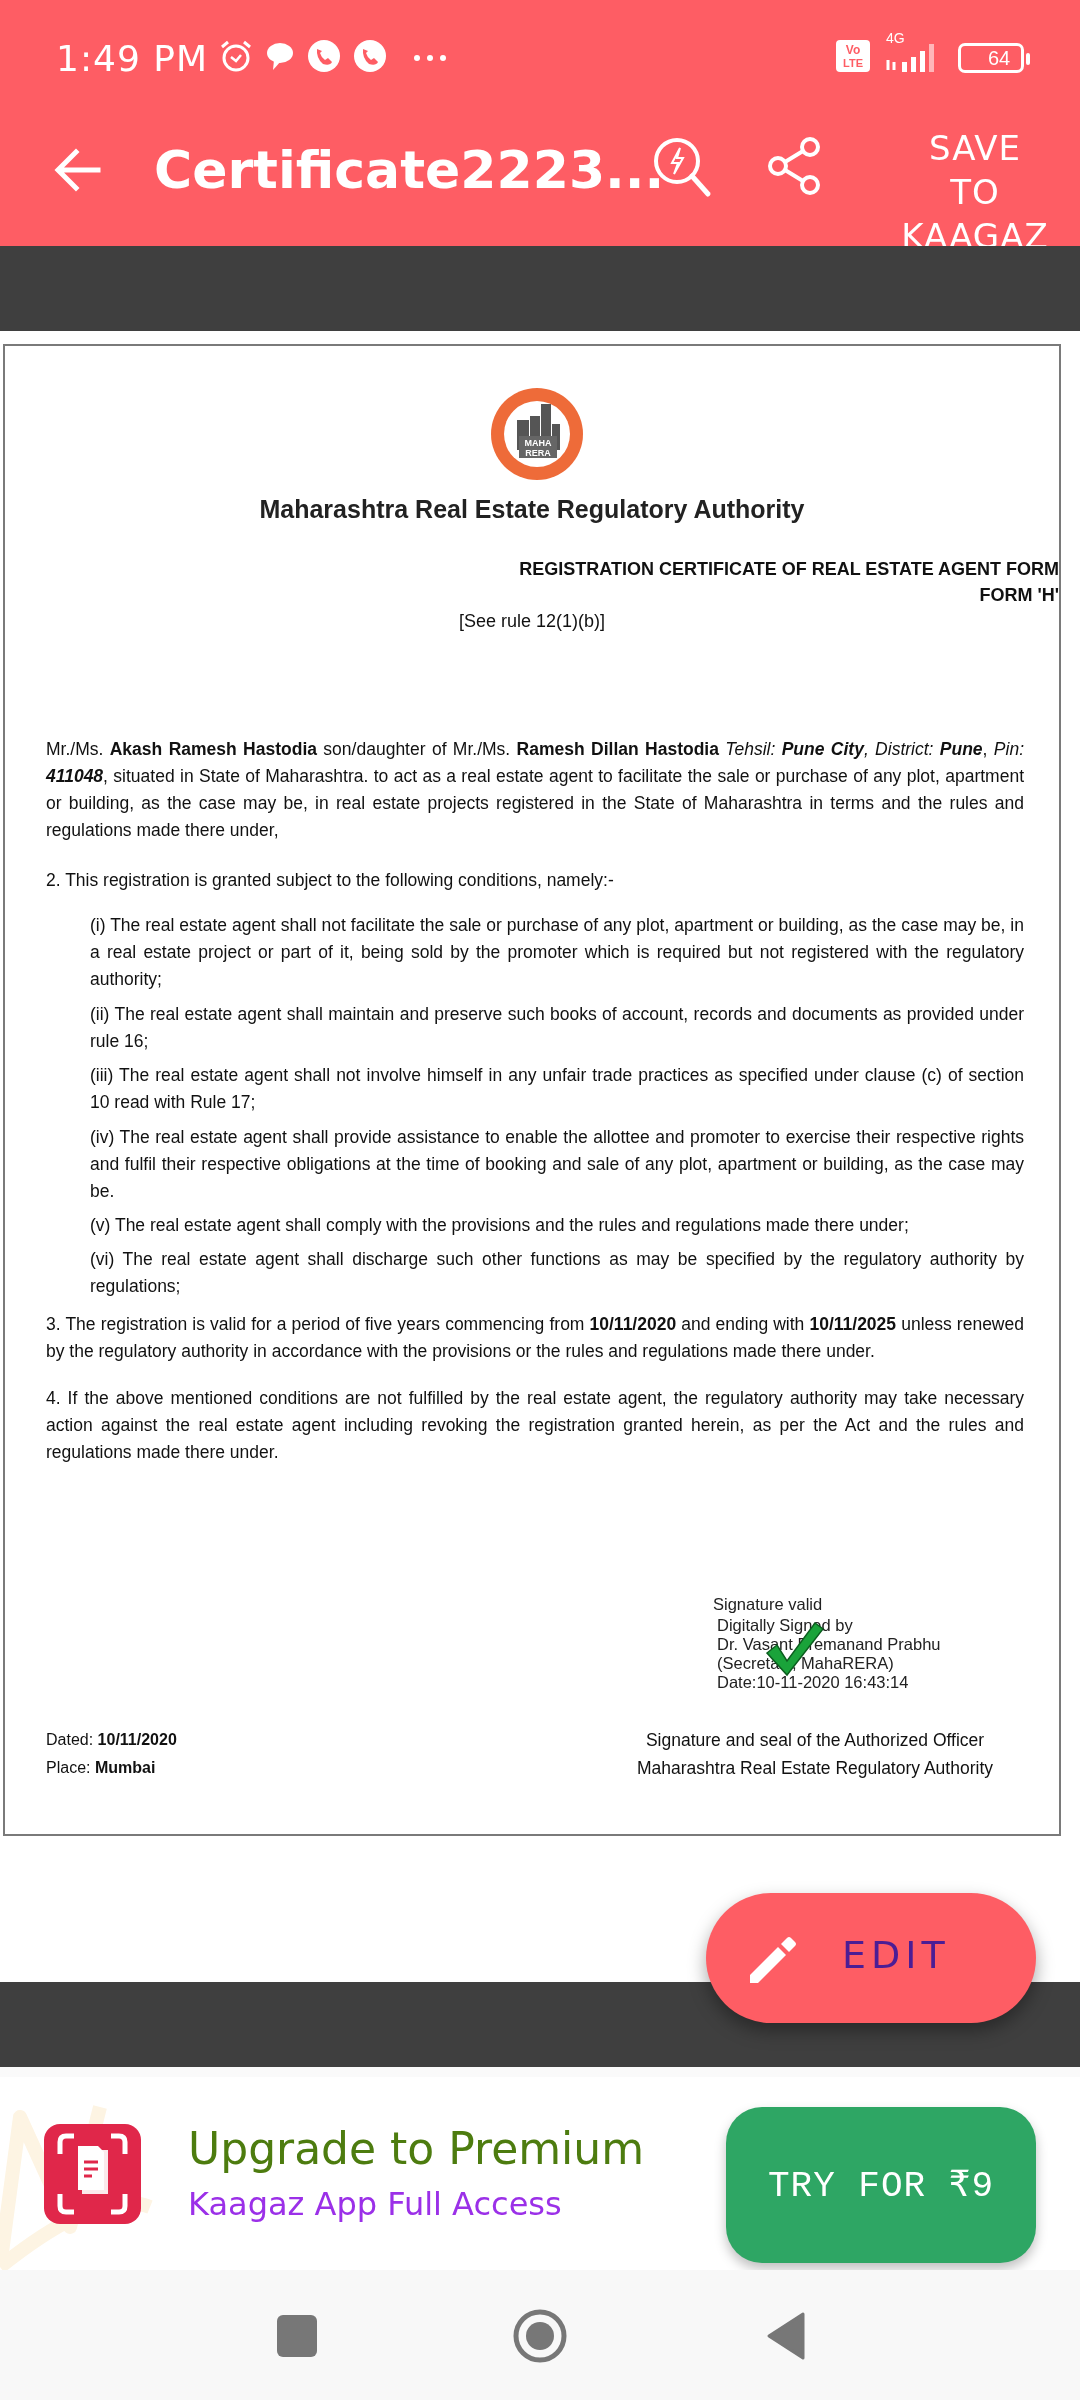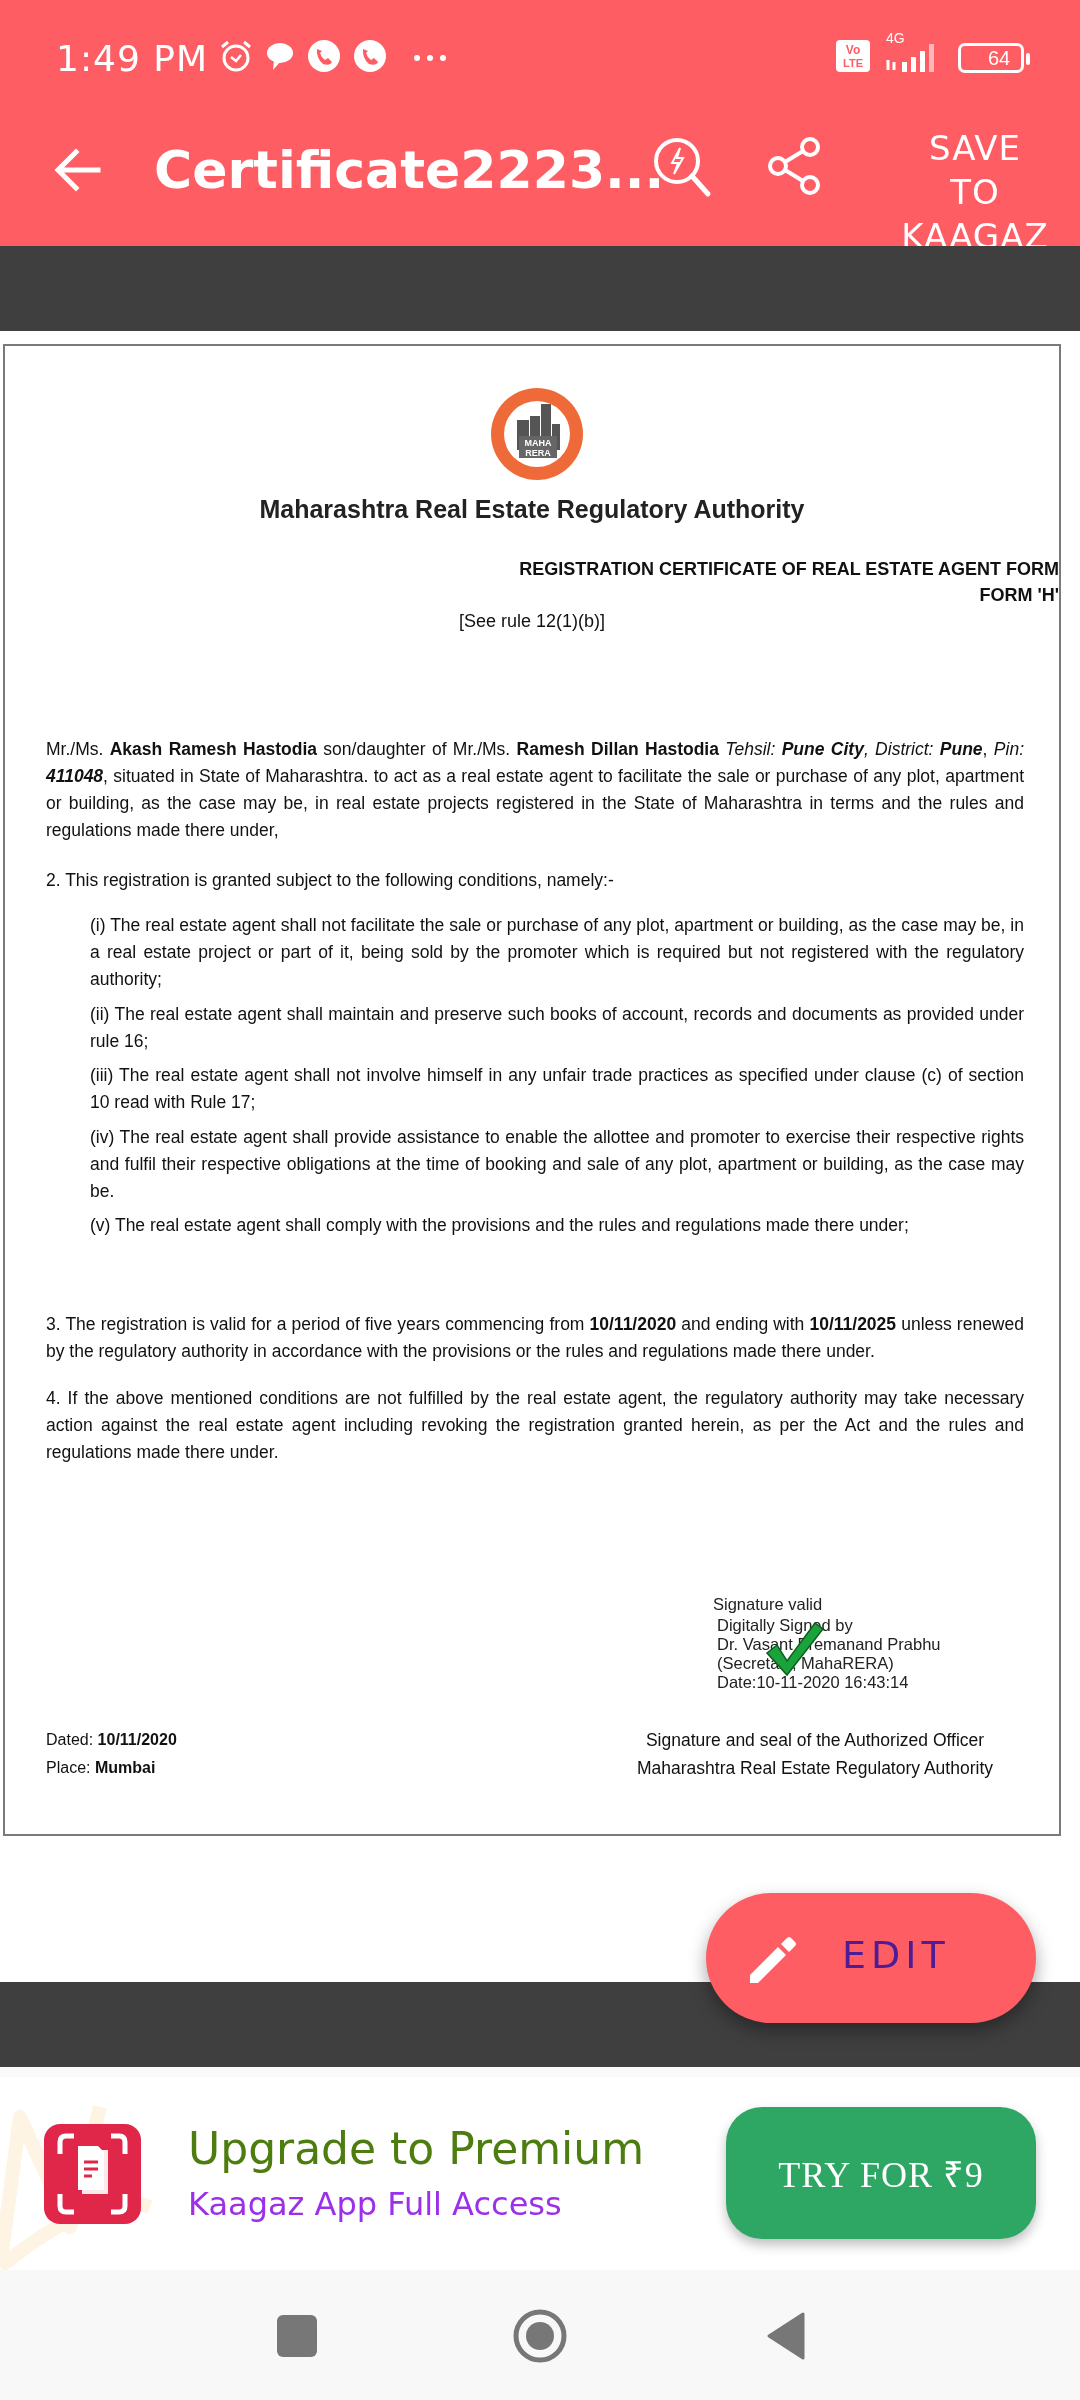--- a/index.html
+++ b/index.html
@@ -35,21 +35,21 @@
   .foot-right { position: absolute; left: 600px; width: 420px; top: 1380px; text-align: center; font-size: 17.5px; line-height: 28px; }
   .band-bot { position: absolute; left: 0; top: 1982px; width: 1080px; height: 85px; background: #3f3f3f; }
   .edit-fab { position: absolute; left: 706px; top: 1893px; width: 330px; height: 130px; border-radius: 65px; background: #fe5d64; box-shadow: 0 8px 18px rgba(0,0,0,0.35); display: flex; align-items: center; color: #4c1d95; }
   .edit-fab .pencil { position: absolute; left: 40px; top: 38px; width: 56px; height: 56px; }
   .edit-fab .lbl { position: absolute; left: 136px; top: 40px; font-family: "DejaVu Sans", sans-serif; font-size: 38px; letter-spacing: 5px; }
   .promo { position: absolute; left: 0; top: 2077px; width: 1080px; height: 193px; background: #fff; overflow: hidden; }
   .crown { position: absolute; left: -20px; top: 0; width: 260px; height: 200px; }
   .app-icon { position: absolute; left: 44px; top: 47px; width: 97px; height: 100px; border-radius: 16px; background: #e0274a; }
   .promo-title { position: absolute; left: 188px; top: 46px; font-family: "DejaVu Sans", sans-serif; font-size: 44px; color: #4d7c0f; }
   .promo-sub { position: absolute; left: 188px; top: 108px; font-family: "DejaVu Sans", sans-serif; font-size: 32px; color: #9b30e8; }
-  .try-btn { position: absolute; left: 726px; top: 30px; width: 310px; height: 132px; border-radius: 36px; background: #2ea664; color: #fff; box-shadow: 0 6px 12px rgba(0,0,0,0.25); font-family: Liberation Serif, serif; font-size: 36px; display: flex; align-items: center; justify-content: center; letter-spacing: 1px; }
+  .try-btn { position: absolute; left: 726px; top: 30px; width: 310px; height: 156px; border-radius: 36px; background: #2ea664; color: #fff; box-shadow: 0 6px 12px rgba(0,0,0,0.25); font-family: Liberation Mono, monospace; font-size: 36px; display: flex; align-items: center; justify-content: center; letter-spacing: 1px; }
   .navbar { position: absolute; left: 0; top: 2270px; width: 1080px; height: 130px; background: #f8f8f8; }
   .nav-btn { position: absolute; top: 36px; width: 70px; height: 60px; display: flex; align-items: center; justify-content: center; }
 </style>
 </head>
 <body>
 
 <div class="appbar">
   <div class="status">
     <span class="time">1:49 PM</span>
     <span class="ico">
@@ -166,20 +166,21 @@
       <span>Mr./Ms. </span><span class="b">Akash Ramesh Hastodia</span><span> son/daughter of Mr./Ms. </span><span class="b">Ramesh Dillan Hastodia</span> <span class="i">Tehsil: </span><span class="i b">Pune City</span><span class="i">, District: </span><span class="i b">Pune</span><span>, </span><span class="i">Pin: </span><span class="i b">411048</span><span>, situated in State of Maharashtra. to act as a real estate agent to facilitate the sale or purchase of any plot, apartment or building, as the case may be, in real estate projects registered in the State of Maharashtra in terms and the rules and regulations made there under,</span>
     </div>
 
     <div class="para" style="top:521px;">2. This registration is granted subject to the following conditions, namely:-</div>
 
     <div class="sub" style="top:566px;">(i) The real estate agent shall not facilitate the sale or purchase of any plot, apartment or building, as the case may be, in a real estate project or part of it, being sold by the promoter which is required but not registered with the regulatory authority;</div>
     <div class="sub" style="top:655px;">(ii) The real estate agent shall maintain and preserve such books of account, records and documents as provided under rule 16;</div>
     <div class="sub" style="top:716px;">(iii) The real estate agent shall not involve himself in any unfair trade practices as specified under clause (c) of section 10 read with Rule 17;</div>
     <div class="sub" style="top:778px;">(iv) The real estate agent shall provide assistance to enable the allottee and promoter to exercise their respective rights and fulfil their respective obligations at the time of booking and sale of any plot, apartment or building, as the case may be.</div>
     <div class="sub" style="top:866px;">(v) The real estate agent shall comply with the provisions and the rules and regulations made there under;</div>
+    <div class="sub" style="top:900px;">(vi) The real estate agent shall discharge such other functions as may be specified by the regulatory authority by regulations;</div>
 
     <div class="para" style="top:965px;">
       <span>3. The registration is valid for a period of five years commencing from </span><span class="b">10/11/2020</span><span> and ending with </span><span class="b">10/11/2025</span><span> unless renewed by the regulatory authority in accordance with the provisions or the rules and regulations made there under.</span>
     </div>
 
     <div class="para" style="top:1039px;">4. If the above mentioned conditions are not fulfilled by the real estate agent, the regulatory authority may take necessary action against the real estate agent including revoking the registration granted herein, as per the Act and the rules and regulations made there under.</div>
 
     <div class="sig">
       <div class="l1">Signature valid</div>
       <div class="block">

